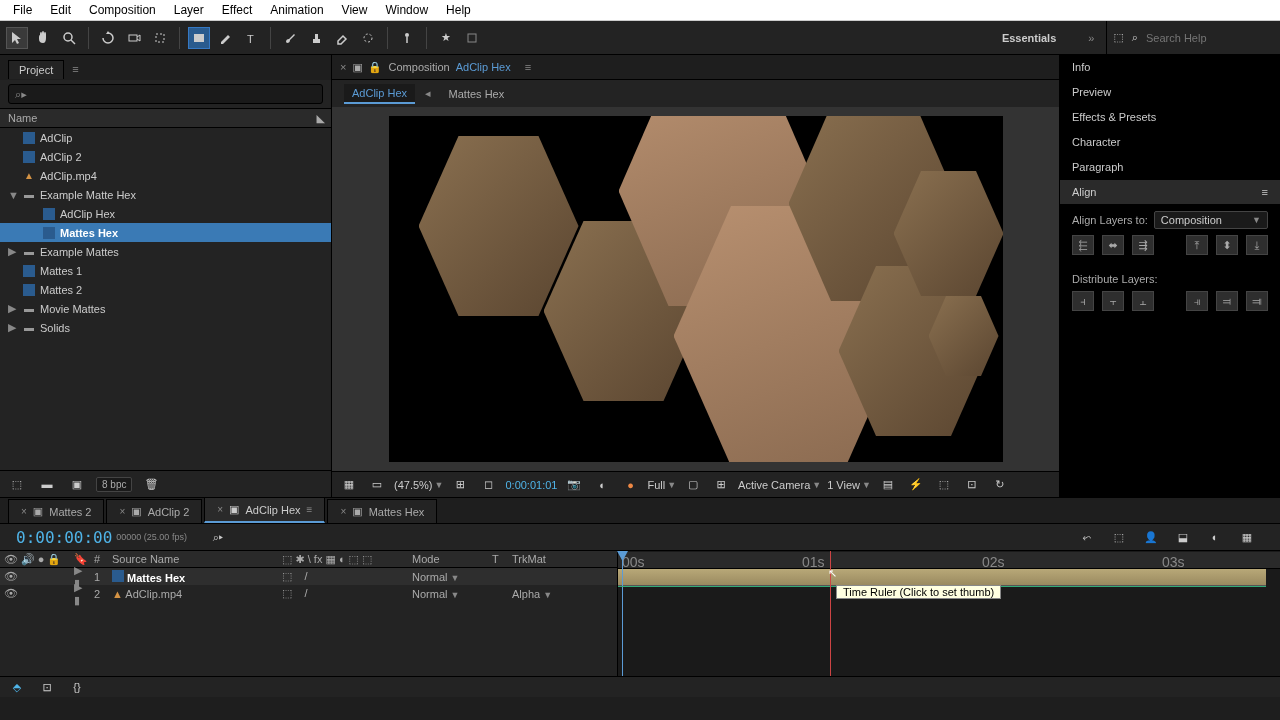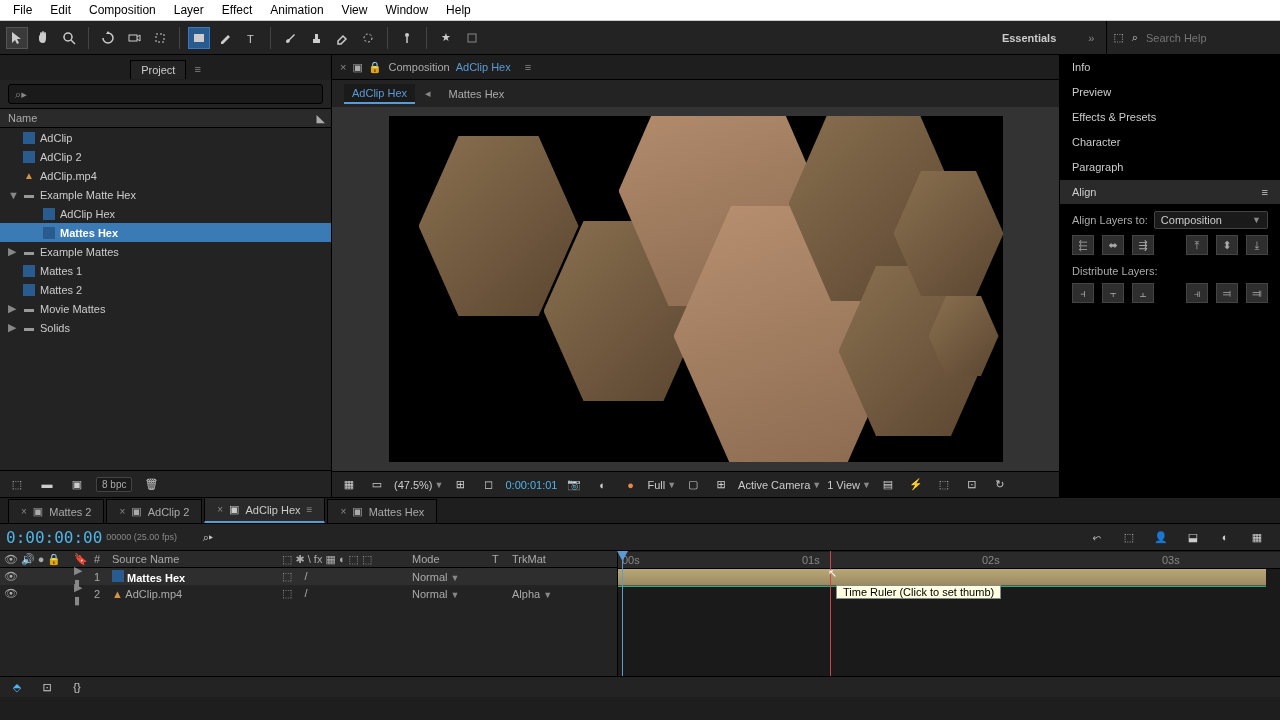--- a/index.html
+++ b/index.html
@@ -9,21 +9,21 @@
 .toolbar { height: 34px; background: #232323; border-bottom: 1px solid #000; display: flex; align-items: center; padding: 0 6px; gap: 4px; }
 .tool { width: 22px; height: 22px; display: flex; align-items: center; justify-content: center; color: #ccc; border: 1px solid transparent; cursor: default; }
 .tool.active { background: #3a3a3a; border-color: #555; }
 .tool.rect-active { background: #2a5b8e; border-color: #3579c5; }
 .tool-sep { width: 1px; height: 22px; background: #444; margin: 0 4px; }
 .workspace-switch { margin-left: auto; color: #ccc; padding: 2px 20px; font-weight: bold; }
 .search-area { display: flex; align-items: center; gap: 8px; padding: 0 8px 0 6px; border-left: 1px solid #000; height: 100%; }
 .search-area input { background: transparent; border: none; color: #ccc; width: 120px; outline: none; }
 .main { display: flex; height: 442px; }
 .left-panel { width: 332px; background: #232323; display: flex; flex-direction: column; border-right: 1px solid #000; }
-.panel-tab { height: 25px; background: #1e1e1e; padding: 3px 0 0 8px; display: flex; align-items: center; justify-content: center; }
+.panel-tab { height: 25px; background: #1e1e1e; padding: 3px 0 0 8px; display: flex; align-items: center; }
 .panel-tab .tab { background: #232323; padding: 3px 10px; border: 1px solid #000; border-bottom: none; color: #ccc; }
 .proj-info { padding: 8px; display: flex; gap: 10px; }
 .thumb { width: 108px; height: 60px; background: #000; }
 .proj-meta { font-size: 11px; color: #888; line-height: 14px; }
 .proj-meta b { color: #ccc; font-weight: bold; }
 .search-row { padding: 4px 8px; }
 .search-row .srch { width: 100%; height: 20px; background: #1a1a1a; border: 1px solid #000; border-radius: 3px; display: flex; align-items: center; padding: 0 6px; color: #888; }
 .list-header { height: 20px; background: #2a2a2a; border-top: 1px solid #000; border-bottom: 1px solid #000; display: flex; align-items: center; padding: 0 8px; color: #aaa; position: relative; }
 .icon-topright { position: absolute; right: 6px; color: #aaa; }
 .asset-list { flex: 1; background: #232323; overflow-y: auto; }
@@ -55,33 +55,33 @@
 .align-body { padding: 6px 12px; }
 .align-row { display: flex; align-items: center; gap: 6px; margin-bottom: 4px; }
 .align-row .dd { flex: 1; color: #ccc; background: #1a1a1a; border: 1px solid #444; padding: 2px 6px; border-radius: 2px; display: flex; justify-content: space-between; align-items: center; }
 .btn-grid { display: flex; gap: 8px; margin-top: 6px; }
 .icon-btn { width: 22px; height: 20px; background: #2e2e2e; border: 1px solid #444; display: flex; align-items: center; justify-content: center; color: #aaa; }
 .tabs-row { height: 27px; background: #1e1e1e; display: flex; align-items: flex-end; padding: 0 8px; gap: 2px; border-top: 1px solid #000; border-bottom: 1px solid #000; }
 .tl-tab { padding: 5px 12px; background: #232323; color: #aaa; border: 1px solid #000; border-bottom: none; display: flex; align-items: center; gap: 6px; }
 .tl-tab.active { background: #2a2a2a; color: #ccc; border-bottom: 2px solid #5b9bd5; }
 .tl-tab .x { color: #888; font-size: 10px; }
 .timeline { height: 173px; background: #232323; display: flex; flex-direction: column; }
-.tl-top { height: 27px; display: flex; align-items: center; padding: 0 6px; border-bottom: 1px solid #000; }
+.tl-top { height: 27px; display: flex; align-items: center; padding: 0 16px; border-bottom: 1px solid #000; }
 .timecode { color: #4fb4e8; font-size: 16px; font-family: monospace; }
 .time-sub { color: #888; font-size: 9px; margin-left: 4px; }
 .tl-top-icons { margin-left: auto; display: flex; gap: 10px; padding-right: 6px; }
 .tl-body { flex: 1; display: flex; }
 .tl-left { width: 618px; background: #232323; border-right: 1px solid #000; }
 .tl-header { height: 17px; background: #2a2a2a; display: flex; align-items: center; font-size: 10px; border-bottom: 1px solid #000; }
 .tl-col { padding: 0 4px; }
 .tl-row { height: 17px; display: flex; align-items: center; font-size: 10px; }
 .tl-row.odd { background: #2e2e2e; }
 .tl-right { flex: 1; background: #1a1a1a; position: relative; }
 .ruler { height: 17px; background: #2a2a2a; position: relative; border-bottom: 1px solid #000; }
-.ruler-mark { position: absolute; color: #888; font-size: 11px; top: 2px; }
+.ruler-mark { position: absolute; color: #888; font-size: 14px; top: 2px; }
 .cti { position: absolute; left: 4px; top: 0; width: 1px; height: 100%; background: #5b9bd5; }
 .cti::before { content: ''; position: absolute; top: 0; left: -5px; width: 11px; height: 10px; background: #5b9bd5; clip-path: polygon(0 0, 100% 0, 50% 100%); }
 .track { height: 17px; background: linear-gradient(#b8a878, #9a8a60); border-bottom: 1px solid #555; margin-right: 14px; }
 .track2 { height: 17px; border-top: 1px solid #3a7; position: relative; margin-right: 14px; }
 .play-line { position: absolute; left: 212px; top: 0; width: 1px; height: 100%; background: #c44; }
 .tooltip { position: absolute; left: 218px; top: 34px; background: #ffffe1; border: 1px solid #888; color: #000; padding: 0 6px; font-size: 11px; }
 .cursor-ptr { position: absolute; left: 210px; top: 16px; color: #fff; font-size: 11px; }
 .tl-foot { height: 21px; background: #232323; border-top: 1px solid #000; display: flex; align-items: center; padding: 0 6px; gap: 8px; }
 svg { display: block; }
 .chev { font-size: 9px; color: #888; }
@@ -372,21 +372,21 @@
       </div>
       <div class="btn-grid">
         <div class="icon-btn">⬱</div>
         <div class="icon-btn">⬌</div>
         <div class="icon-btn">⇶</div>
         <div style="flex:1"></div>
         <div class="icon-btn">⤒</div>
         <div class="icon-btn">⬍</div>
         <div class="icon-btn">⤓</div>
       </div>
-      <div style="margin-top:10px;color:#aaa">Distribute Layers:</div>
+      <div style="margin-top:18px;color:#aaa">Distribute Layers:</div>
       <div class="btn-grid">
         <div class="icon-btn">⫞</div>
         <div class="icon-btn">⫟</div>
         <div class="icon-btn">⫠</div>
         <div style="flex:1"></div>
         <div class="icon-btn">⫣</div>
         <div class="icon-btn">⫤</div>
         <div class="icon-btn">⫥</div>
       </div>
     </div>

